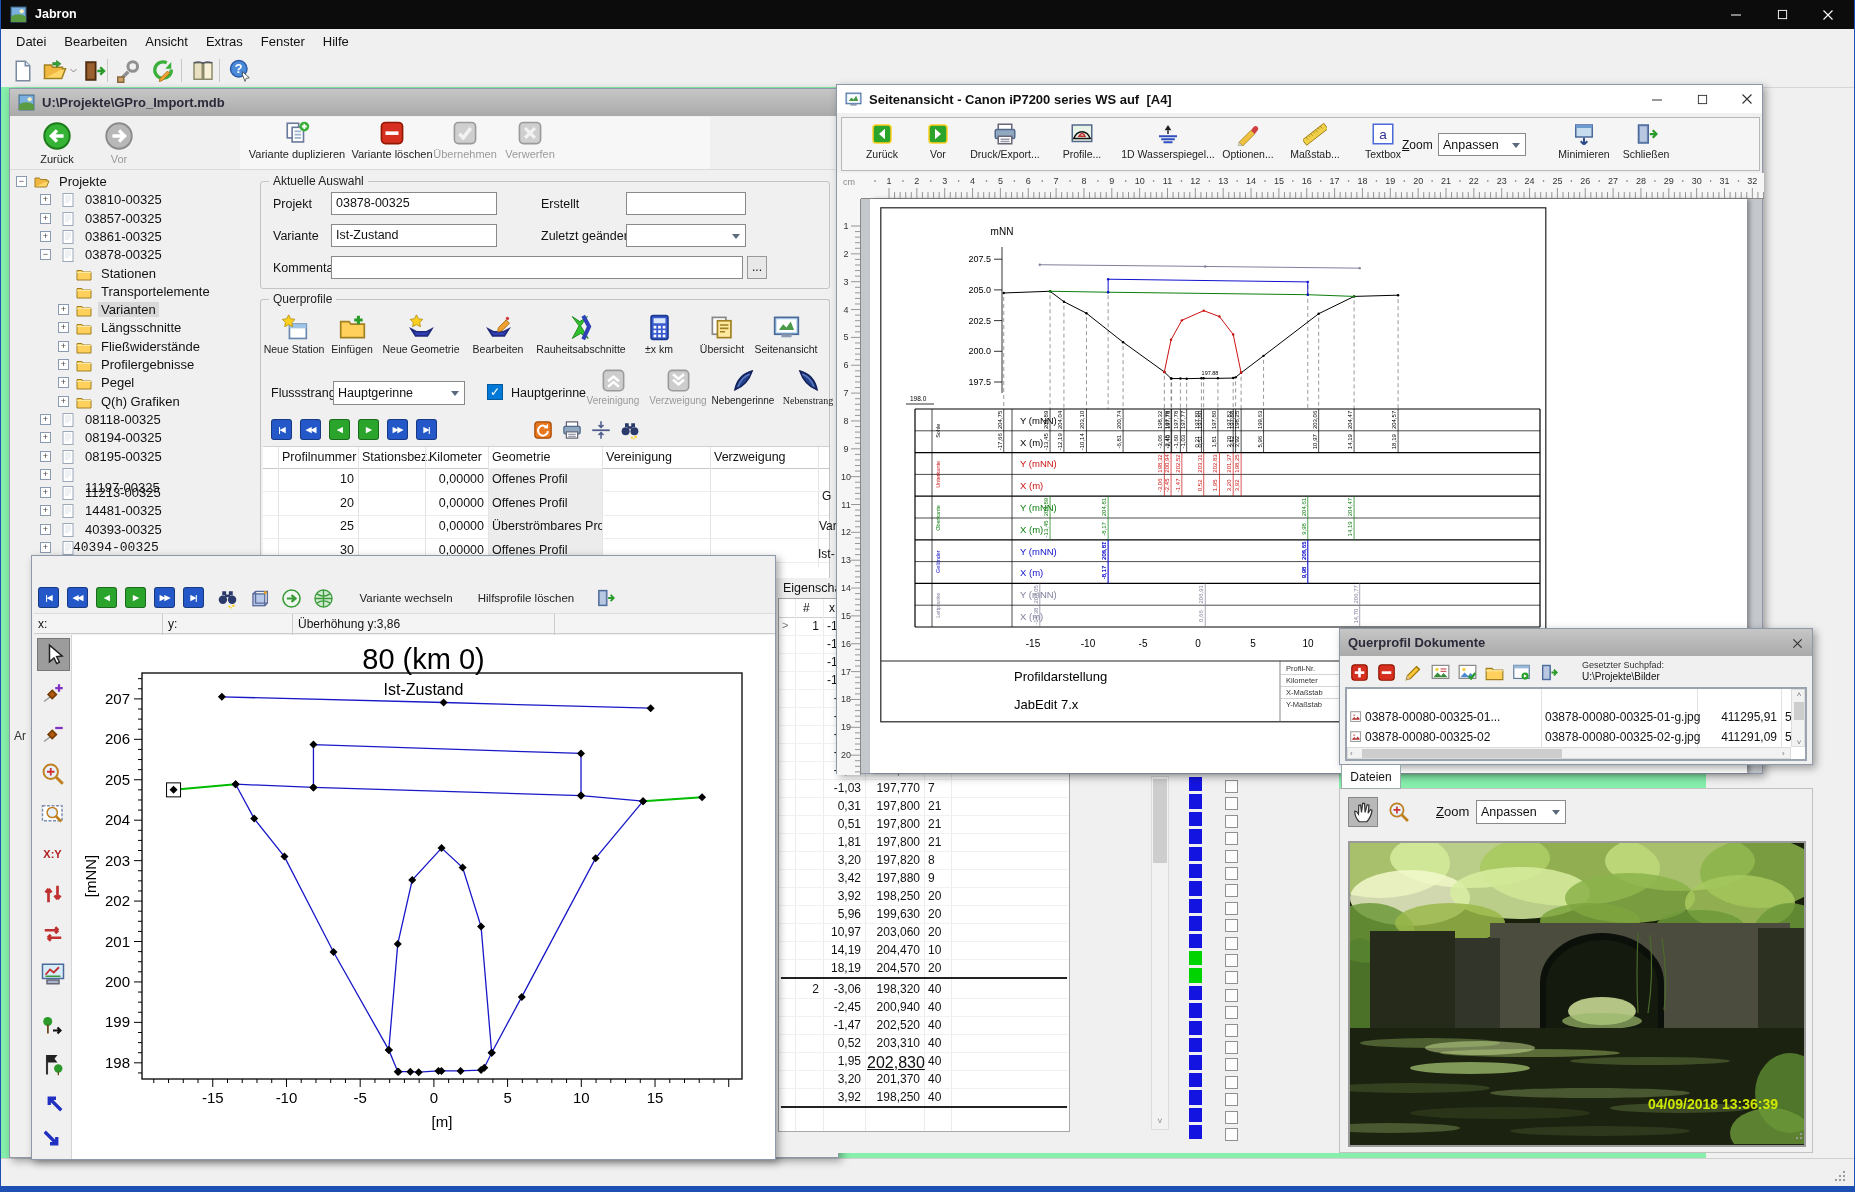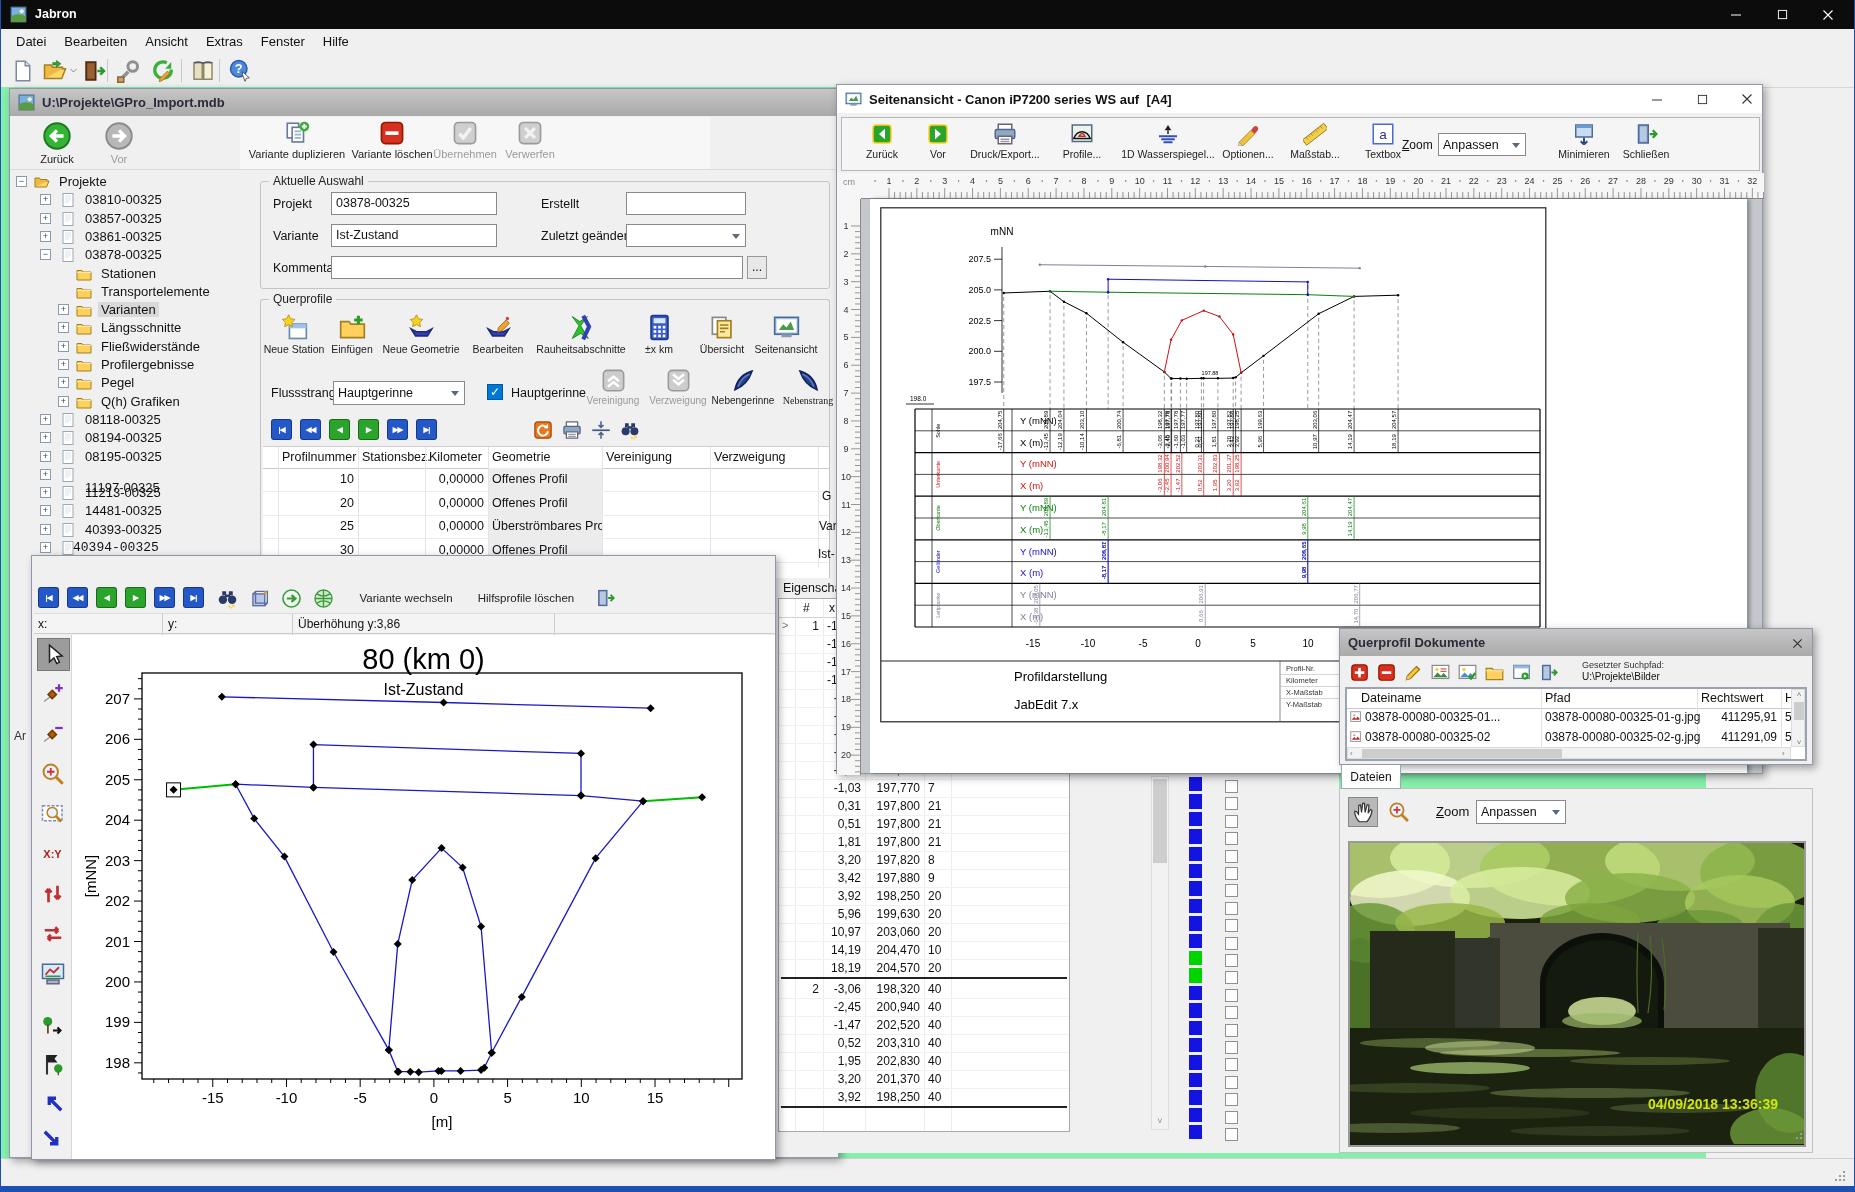--- a/index.html
+++ b/index.html
@@ -749,21 +749,21 @@
             <div style="position: absolute; left: 88px; top: 2px; width: 53px; text-align: right; font-size: 12px; white-space: pre;">202,520</div>
             <div style="position: absolute; left: 149px; top: 2px; font-size: 12px; white-space: pre;">40</div>
           </div>
           <div style="position: absolute; left: 0px; top: 435px; width: 290px; height: 18px; border-bottom: 1px solid rgb(241, 241, 241);">
             <div style="position: absolute; left: 40px; top: 2px; width: 42px; text-align: right; font-size: 12px; white-space: pre;">0,52</div>
             <div style="position: absolute; left: 88px; top: 2px; width: 53px; text-align: right; font-size: 12px; white-space: pre;">203,310</div>
             <div style="position: absolute; left: 149px; top: 2px; font-size: 12px; white-space: pre;">40</div>
           </div>
           <div style="position: absolute; left: 0px; top: 453px; width: 290px; height: 18px; border-bottom: 1px solid rgb(241, 241, 241);">
             <div style="position: absolute; left: 40px; top: 2px; width: 42px; text-align: right; font-size: 12px; white-space: pre;">1,95</div>
-            <div style="position: absolute; left: 88px; top: 2px; width: 53px; text-align: right; font-size: 12px; white-space: pre;">202,830</div>
+            <div style="position: absolute; left: 88px; top: 2px; width: 53px; text-align: right; font-size: 16px; white-space: pre; text-decoration: underline;">202,830</div>
             <div style="position: absolute; left: 149px; top: 2px; font-size: 12px; white-space: pre;">40</div>
           </div>
           <div style="position: absolute; left: 0px; top: 471px; width: 290px; height: 18px; border-bottom: 1px solid rgb(241, 241, 241);">
             <div style="position: absolute; left: 40px; top: 2px; width: 42px; text-align: right; font-size: 12px; white-space: pre;">3,20</div>
             <div style="position: absolute; left: 88px; top: 2px; width: 53px; text-align: right; font-size: 12px; white-space: pre;">201,370</div>
             <div style="position: absolute; left: 149px; top: 2px; font-size: 12px; white-space: pre;">40</div>
           </div>
           <div style="position: absolute; left: 0px; top: 489px; width: 290px; height: 18px; border-bottom: 1px solid rgb(241, 241, 241);">
             <div style="position: absolute; left: 40px; top: 2px; width: 42px; text-align: right; font-size: 12px; white-space: pre;">3,92</div>
             <div style="position: absolute; left: 88px; top: 2px; width: 53px; text-align: right; font-size: 12px; white-space: pre;">198,250</div>
@@ -1883,26 +1883,20 @@
         <div class="icbtn" style="position: absolute; left: 197px; top: 32px; width: 22px; height: 22px;">
           <svg viewBox="0 0 16 16" width="19" height="19">
             <rect x="3" y="2" width="6.5" height="12" fill="#8aa0c8" stroke="#4a6a9a"></rect>
             <rect x="4" y="3" width="4.5" height="10" fill="#b8c8e0"></rect>
             <path d="M10.5 8h4M12.5 5.5L15 8l-2.5 2.5" stroke="#2a9a2a" stroke-width="1.5" fill="none"></path>
           </svg>
         </div>
         <div style="position: absolute; left: 242px; top: 31px; font-size: 9px; color: rgb(51, 51, 51); white-space: pre;">Gesetzter Suchpfad:</div>
         <div style="position: absolute; left: 242px; top: 42px; font-size: 10px; color: rgb(17, 17, 17); white-space: pre;">U:\Projekte\Bilder</div>
         <div style="position: absolute; left: 5px; top: 58px; width: 462px; height: 74px; background: rgb(255, 255, 255); border: 2px solid rgb(154, 164, 174); box-sizing: border-box;">
-          <div style="position: absolute; left: 0px; top: 0px; width: 444px; height: 19px; border-bottom: 1px solid rgb(200, 200, 200);">
-            <div style="position: absolute; left: 14px; top: 2px; font-size: 12.5px; white-space: pre;">Dateiname</div>
-            <div style="position: absolute; left: 198px; top: 2px; font-size: 12.5px; white-space: pre;">Pfad</div>
-            <div style="position: absolute; left: 354px; top: 2px; font-size: 12.5px; white-space: pre;">Rechtswert</div>
-            <div style="position: absolute; left: 438px; top: 2px; font-size: 12.5px; white-space: pre;">H</div>
-          </div>
           <div style="position: absolute; left: 194px; top: 0px; width: 1px; height: 58px; background: rgb(226, 226, 226);"></div>
           <div style="position: absolute; left: 350px; top: 0px; width: 1px; height: 58px; background: rgb(226, 226, 226);"></div>
           <div style="position: absolute; left: 434px; top: 0px; width: 1px; height: 58px; background: rgb(226, 226, 226);"></div>
           <div style="position: absolute; left: 0px; top: 19px; width: 444px; height: 20px;">
             <div style="position: absolute; left: 2px; top: 2px; width: 14px; height: 14px;">
               <svg viewBox="0 0 16 16" width="14" height="14">
                 <rect x="2" y="2" width="11" height="11" fill="#fff" stroke="#888"></rect>
                 <path d="M3 11l3-3 2 2 2-2.5 2 2.5v1H3z" fill="#b03030"></path>
                 <circle cx="6" cy="6" r="1.2" fill="#d88"></circle>
               </svg>

